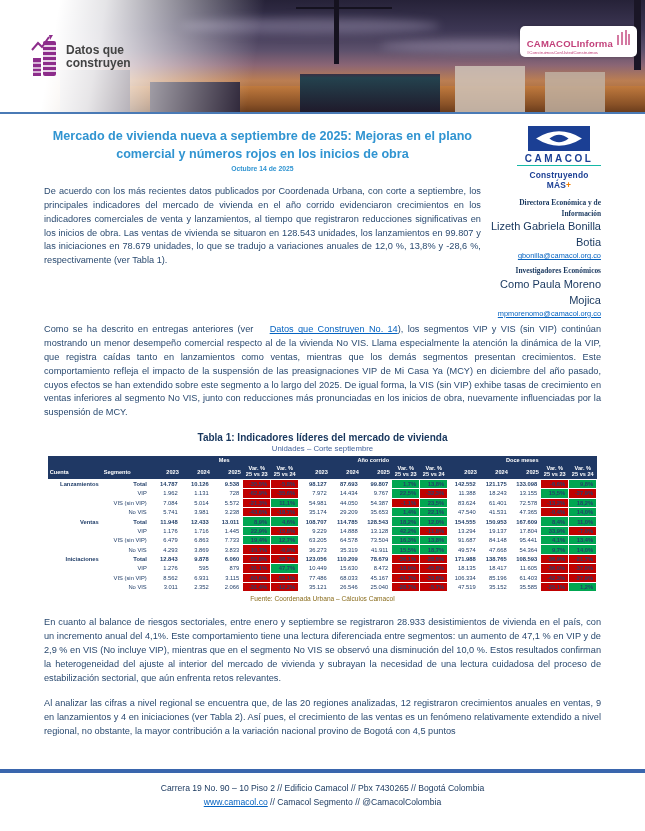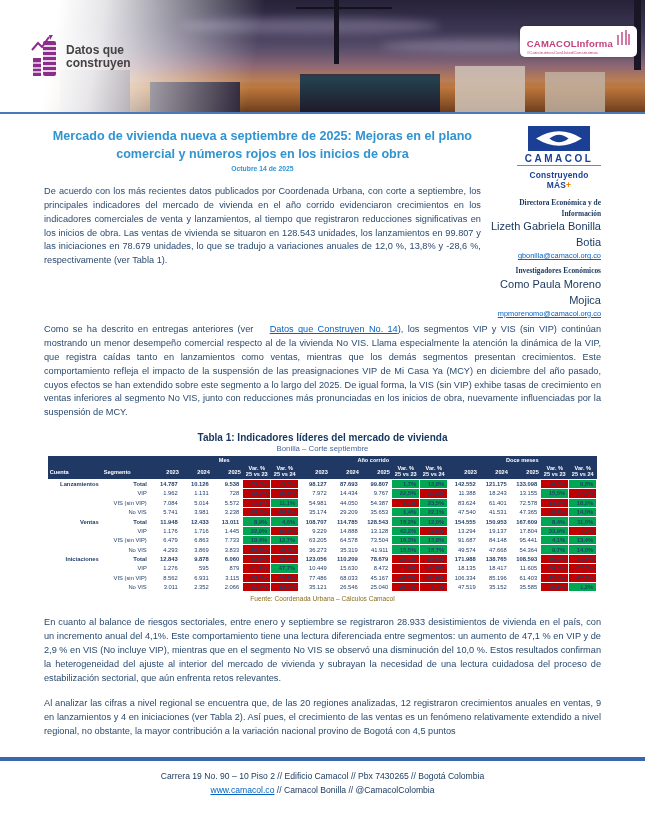--- a/index.html
+++ b/index.html
@@ -71,21 +71,21 @@
   th.hleft{text-align:left;}
   th.hleft.cu{min-width:50px;} th.hleft.se{min-width:44px;}
   table.t td{font-size:5.8px;padding:1.2px 3px;text-align:right;white-space:nowrap;color:#24416b;}
   td.lab{text-align:left;}
   tr.total td{font-weight:bold;}
   td.vpos{background:#00a651;color:#fff;font-weight:bold;text-align:center;border:1px solid #fff;}
   td.vneg{background:#c00000;color:#fff;font-weight:bold;text-align:center;border:1px solid #fff;}
   .source{text-align:center;font-size:6.6px;color:#8a6d1d;margin:3px 0 14px;}
 
   
-  .footer{position:absolute;left:0;right:0;bottom:0;height:74px;}
+  .footer{position:absolute;left:0;right:0;bottom:0;height:62px;}
   .footer-line{height:4px;background:#3a66ad;}
   .footer-text{text-align:center;font-size:8.6px;color:#17365d;margin-top:9px;line-height:1.6;}
   .footer-text a{color:#0563c1;text-decoration:underline;cursor:pointer;}
 </style>
 </head>
 <body>
 
 <div class="page">
 
   <div class="photo">
@@ -180,21 +180,21 @@
           <div class="role-name">Como Paula Moreno Mojica</div>
           <a class="role-email">mpmorenomo@camacol.org.co</a>
         </div>
       </div>
     </div>
 
     <p class="body"><span>Como se ha descrito en entregas anteriores (ver </span><a class="inline-link">Datos que Construyen No. 14</a><span>), los segmentos VIP y VIS (sin VIP) continúan mostrando un menor desempeño comercial respecto al de la vivienda No VIS. Llama especialmente la atención la dinámica de la VIP, que registra caídas tanto en lanzamientos como ventas, mientras que los demás segmentos presentan crecimientos. Este comportamiento refleja el impacto de la suspensión de las preasignaciones VIP de Mi Casa Ya (MCY) en diciembre del año pasado, cuyos efectos se han extendido sobre este segmento a lo largo del 2025. De igual forma, la VIS (sin VIP) exhibe tasas de crecimiento en ventas inferiores al segmento No VIS, junto con reducciones más pronunciadas en los inicios de obra, nuevamente influenciadas por la suspensión de MCY.</span></p>
 
     <div class="tbl-wrap">
       <div class="tbl-title">Tabla 1: Indicadores líderes del mercado de vivienda</div>
-      <div class="tbl-sub">Bonilla – Corte septiembre</div>
+      <div class="tbl-sub">Unidades – Corte septiembre</div>
       <table class="t" id="tbl">
         <thead>
             <tr>
               <th colspan="2"></th>
               <th class="group" colspan="5">Mes</th>
               <th class="group" colspan="5">Año corrido</th>
               <th class="group" colspan="5">Doce meses</th>
             </tr>
             <tr>
               <th class="hleft cu">Cuenta</th>
@@ -457,16 +457,16 @@
     </div>
 
     <p class="body">En cuanto al balance de riesgos sectoriales, entre enero y septiembre se registraron 28.933 desistimientos de vivienda en el país, con un incremento anual del 4,1%. Este comportamiento tiene una lectura diferenciada entre segmentos: un aumento de 47,1 % en VIP y de 2,9 % en VIS (No incluye VIP), mientras que en el segmento No VIS se observó una disminución del 10,0 %. Estos resultados confirman la heterogeneidad del ajuste al interior del mercado de vivienda y subrayan la necesidad de una lectura cuidadosa del proceso de estabilización sectorial, que aún enfrenta retos relevantes.</p>
     <p class="body">Al analizar las cifras a nivel regional se encuentra que, de las 20 regiones analizadas, 12 registraron crecimientos anuales en ventas, 9 en lanzamientos y 4 en iniciaciones (ver Tabla 2). Así pues, el crecimiento de las ventas es un fenómeno relativamente extendido a nivel regional, no obstante, la mayor contribución a la variación nacional provino de Bogotá con 4,5 puntos</p>
   </div>
 
   <div class="footer">
     <div class="footer-line"></div>
     <div class="footer-text">
       <div>Carrera 19 No. 90 – 10 Piso 2  // Edificio Camacol // Pbx 7430265 // Bogotá Colombia</div>
-      <div><a>www.camacol.co</a><span> // Camacol Bonilla  // @CamacolColombia</span></div>
+      <div><a>www.camacol.co</a><span> // Camacol Segmento  // @CamacolColombia</span></div>
     </div>
   </div>
 </div>
 
 </body></html>

